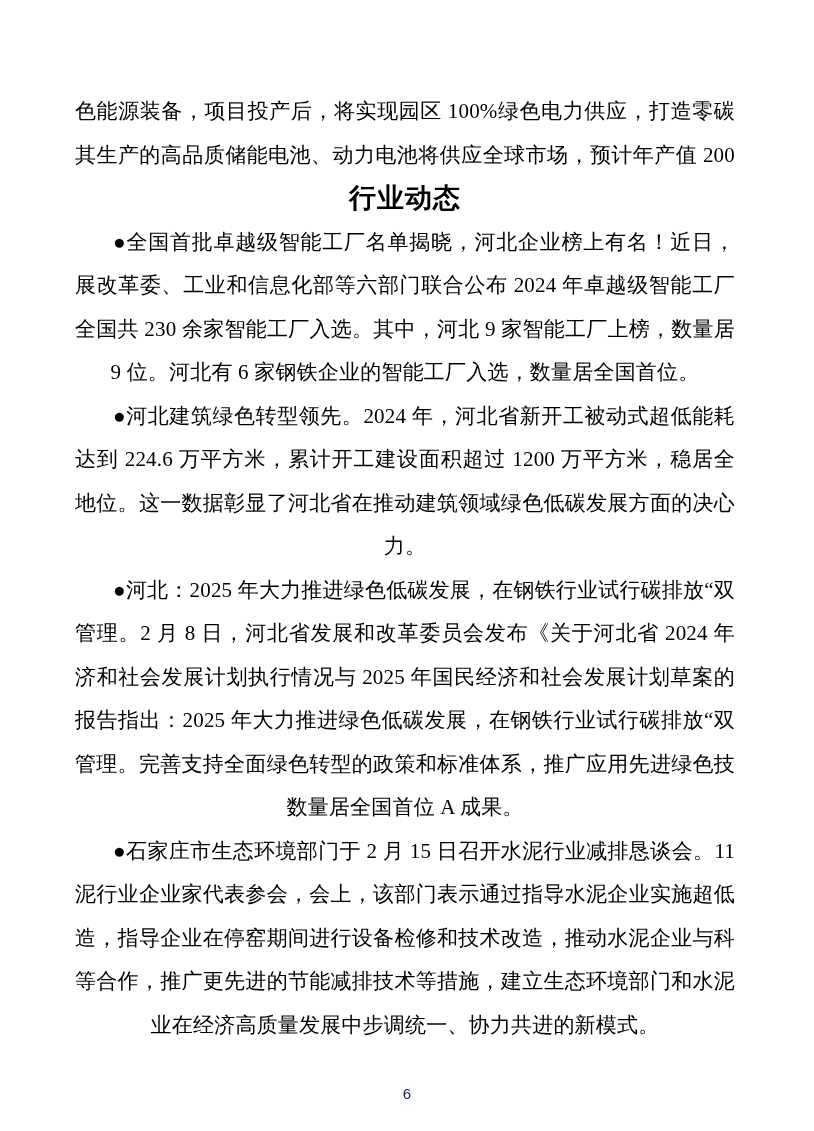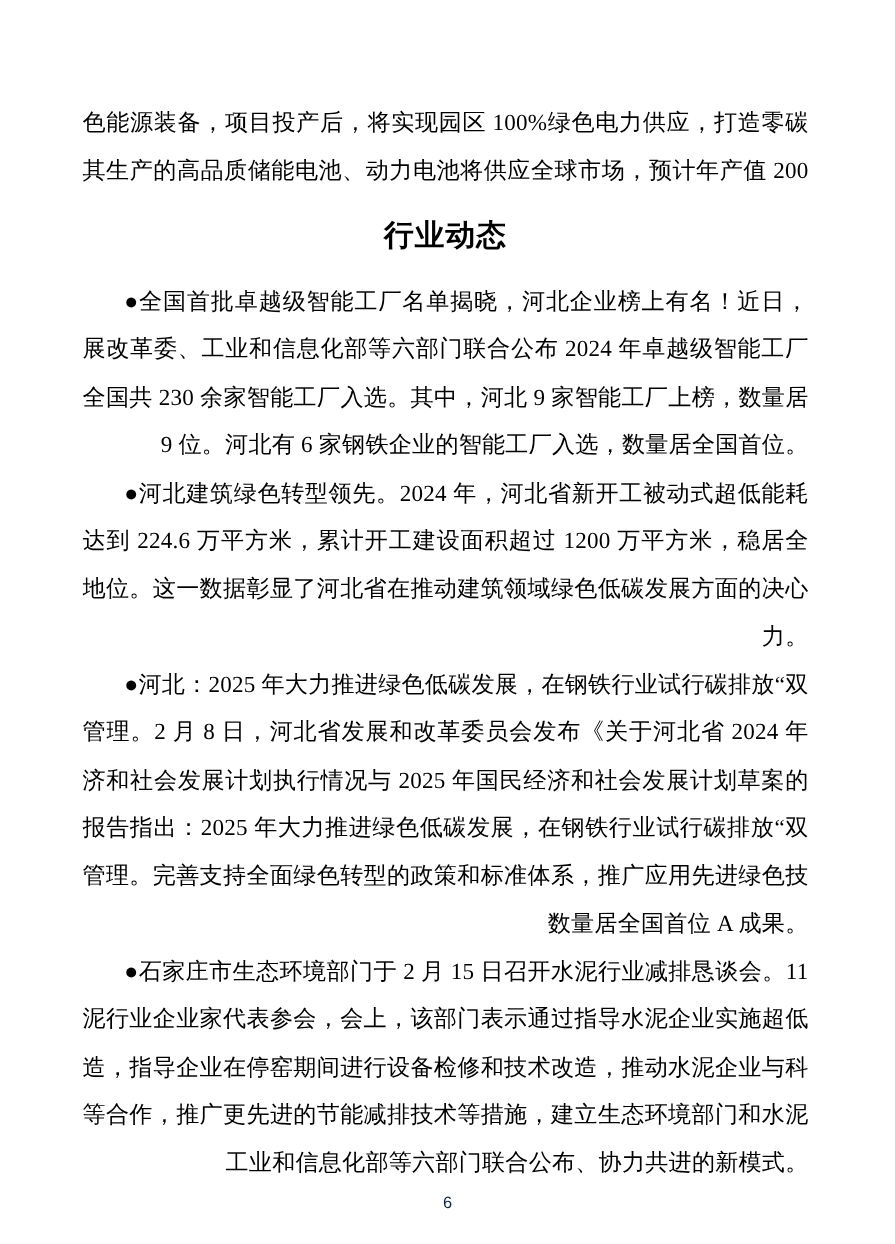--- a/index.html
+++ b/index.html
@@ -21,38 +21,38 @@
     left: 75px;
     top: 90px;
     width: 660px;
   }
   .line {
     height: 43.5px;
     line-height: 43.5px;
     font-size: 21px;
     white-space: nowrap;
     overflow: hidden;
-    text-align: right;
+    text-align: center;
     letter-spacing: 0.2px;
   }
   .line.full {
     white-space: normal;
     text-align: justify;
     text-align-last: justify;
   }
   .line.indent {
     padding-left: 38px;
   }
   .heading-line {
     height: 43.5px;
     line-height: 43.5px;
     font-size: 27px;
     font-weight: bold;
     text-align: center;
-    margin: 16px;
+    margin: 0;
     letter-spacing: 1px;
   }
   .page-number {
     position: absolute;
     left: 0;
     top: 1085px;
     width: 100%;
     text-align: center;
     font-size: 15px;
     font-family: "Liberation Sans", "DejaVu Sans", sans-serif;
@@ -81,17 +81,17 @@
         <div class="line full indent">●河北：2025 年大力推进绿色低碳发展，在钢铁行业试行碳排放“双控”</div>
         <div class="line full">管理。2 月 8 日，河北省发展和改革委员会发布《关于河北省 2024 年国民经</div>
         <div class="line full">济和社会发展计划执行情况与 2025 年国民经济和社会发展计划草案的报告》。</div>
         <div class="line full">报告指出：2025 年大力推进绿色低碳发展，在钢铁行业试行碳排放“双控”</div>
         <div class="line full">管理。完善支持全面绿色转型的政策和标准体系，推广应用先进绿色技术，巩</div>
         <div class="line">数量居全国首位 A 成果。</div>
         <div class="line full indent">●石家庄市生态环境部门于 2 月 15 日召开水泥行业减排恳谈会。11 位水</div>
         <div class="line full">泥行业企业家代表参会，会上，该部门表示通过指导水泥企业实施超低排放改</div>
         <div class="line full">造，指导企业在停窑期间进行设备检修和技术改造，推动水泥企业与科研机构</div>
         <div class="line full">等合作，推广更先进的节能减排技术等措施，建立生态环境部门和水泥行业企</div>
-        <div class="line">工业和信息化部等六部门联合公布、协力共进的新模式。</div>
+        <div class="line">业在经济高质量发展中步调统一、协力共进的新模式。</div>
       </div>
   </div>
   <div class="page-number">6</div>
 </div>
 
 </body></html>

